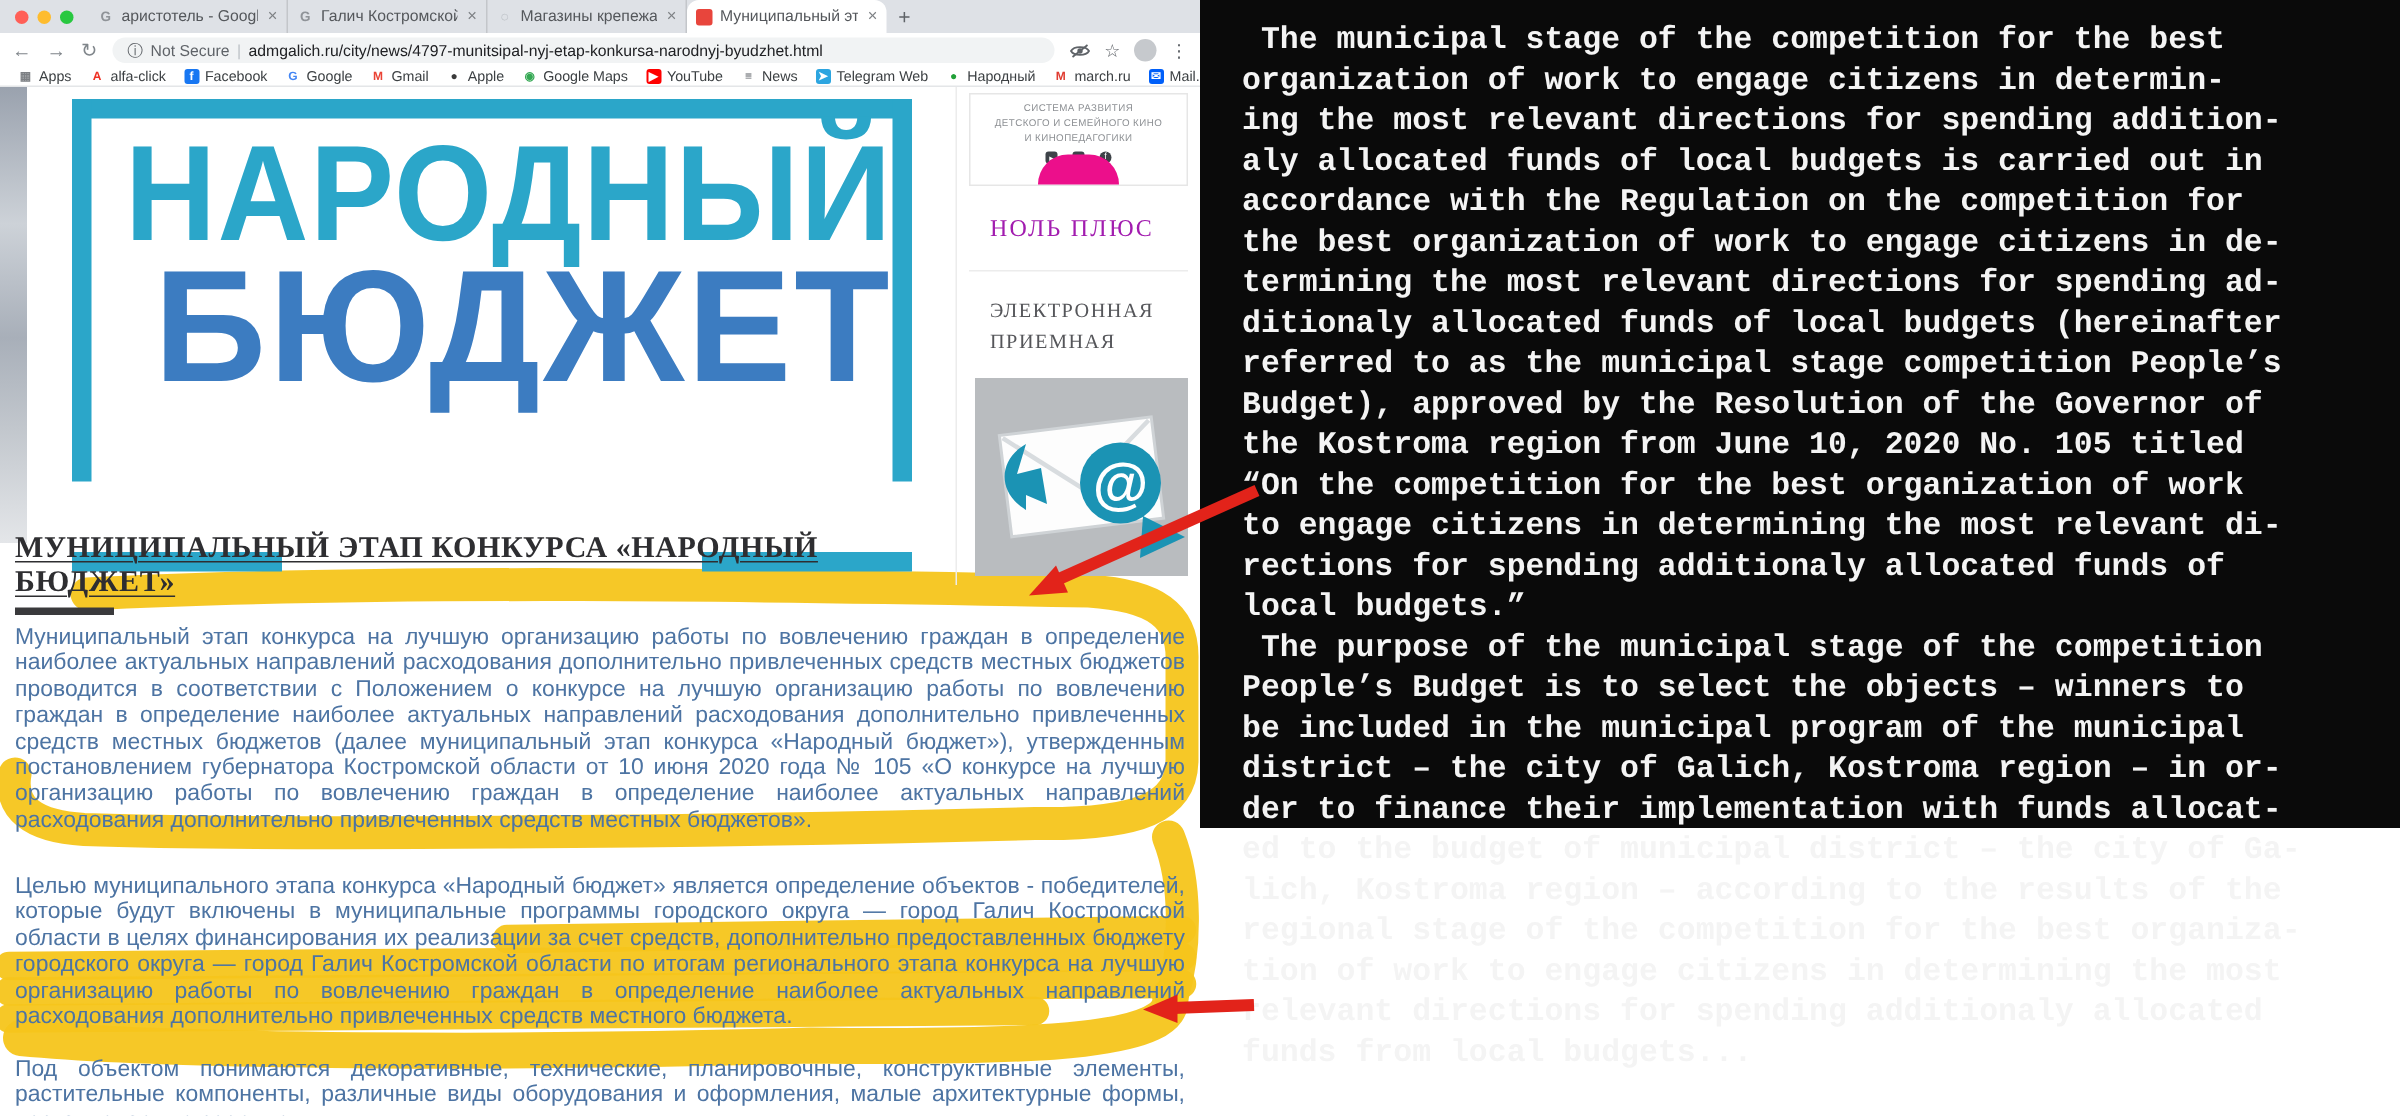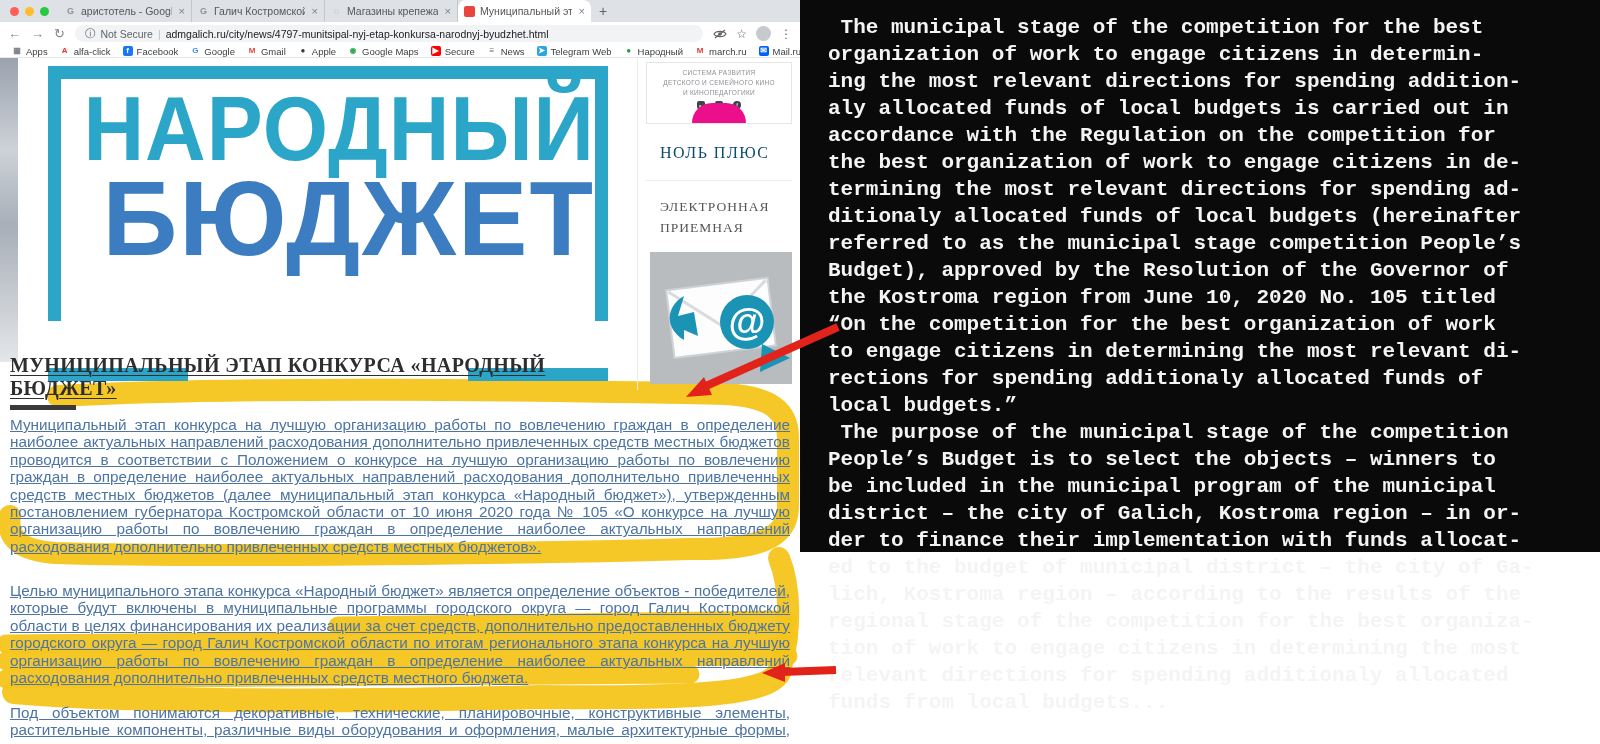--- a/index.html
+++ b/index.html
@@ -68,33 +68,33 @@
   .side-div{position:absolute;left:637px;top:0;width:1px;height:332px;background:#ececec;z-index:2;}
   .kino{position:absolute;left:646px;top:4px;width:146px;height:62px;background:#fff;
         border:1px solid #e6e6e6;z-index:2;text-align:center;padding-top:5px;}
   .kino-l{font-size:6.5px;color:#8d9094;line-height:1.5;letter-spacing:.3px;}
   .socrow{display:flex;justify-content:center;gap:10px;margin-top:4px;}
   .soc{width:8px;height:8px;border-radius:2px;background:#3e4349;color:#fff;font-size:6px;
        display:flex;align-items:center;justify-content:center;}
   .dome{position:absolute;left:50%;transform:translateX(-50%);bottom:0;width:54px;height:20px;
         border-radius:54px 54px 0 0;background:var(--pink,#ec0f8b);}
   .nolplus{position:absolute;left:660px;top:86px;z-index:2;font-family:"Liberation Serif",serif;
-           font-size:16px;color:#0c4a6e;letter-spacing:1.5px;}
+           font-size:16px;color:#a21caf;letter-spacing:1.5px;}
   .side-hdiv{position:absolute;left:646px;top:122px;width:146px;height:1px;background:#ececec;z-index:2;}
   .eprm{position:absolute;left:660px;top:138px;z-index:2;font-family:"Liberation Serif",serif;
         font-size:13.5px;color:#55565a;letter-spacing:1px;line-height:21px;}
   .envbox{position:absolute;left:650px;top:194px;width:142px;height:132px;background:#b9bcbf;z-index:2;}
   
   .article-title{position:absolute;left:10px;top:296px;z-index:2;width:620px;
                  font-family:"Liberation Serif",serif;font-weight:bold;font-size:20px;
                  color:#2e2e31;letter-spacing:.4px;text-decoration:underline;
                  text-underline-offset:3px;text-decoration-thickness:1px;}
   .rule{position:absolute;left:10px;top:347px;width:66px;height:5px;background:#3a3a3c;z-index:2;}
   .para{position:absolute;left:10px;width:780px;z-index:2;font-size:15.3px;line-height:17.4px;
-        color:var(--body-blue,#4d74a3);text-align:justify;font-weight:500;text-decoration:underline;}
+        color:var(--body-blue,#4d74a3);text-align:justify;font-weight:500;}
   .p1{top:358px;} .p2{top:524px;} .p3{top:646px;}
   
   .transpanel{position:absolute;left:800px;top:0;width:800px;height:552px;
               background:var(--panel-bg,#0a0a0a);}
   .transpanel pre{position:absolute;left:28px;top:14px;font-family:"Liberation Mono",monospace;
                   font-weight:bold;font-size:21px;line-height:27px;color:#f4f4f4;white-space:pre;}
   
   .red-ink{position:absolute;left:0;top:0;z-index:10;pointer-events:none;}
   .red-ink line{stroke:var(--arrow-red,#e2231a);stroke-width:8;}
   .red-ink polygon{fill:var(--arrow-red,#e2231a);}
@@ -189,21 +189,21 @@
           <span>Apple</span>
         </span>
 
         <span class="bm">
           <span class="bmi" style="background: transparent; color: rgb(52, 168, 83);">◉</span>
           <span>Google Maps</span>
         </span>
 
         <span class="bm">
           <span class="bmi" style="background: rgb(255, 0, 0); color: rgb(255, 255, 255);">▶</span>
-          <span>Secure</span>
+          <span>YouTube</span>
         </span>
 
         <span class="bm">
           <span class="bmi" style="background: transparent; color: rgb(95, 99, 104);">≡</span>
           <span>News</span>
         </span>
 
         <span class="bm">
           <span class="bmi" style="background: rgb(44, 165, 224); color: rgb(255, 255, 255);">➤</span>
           <span>Telegram Web</span>

